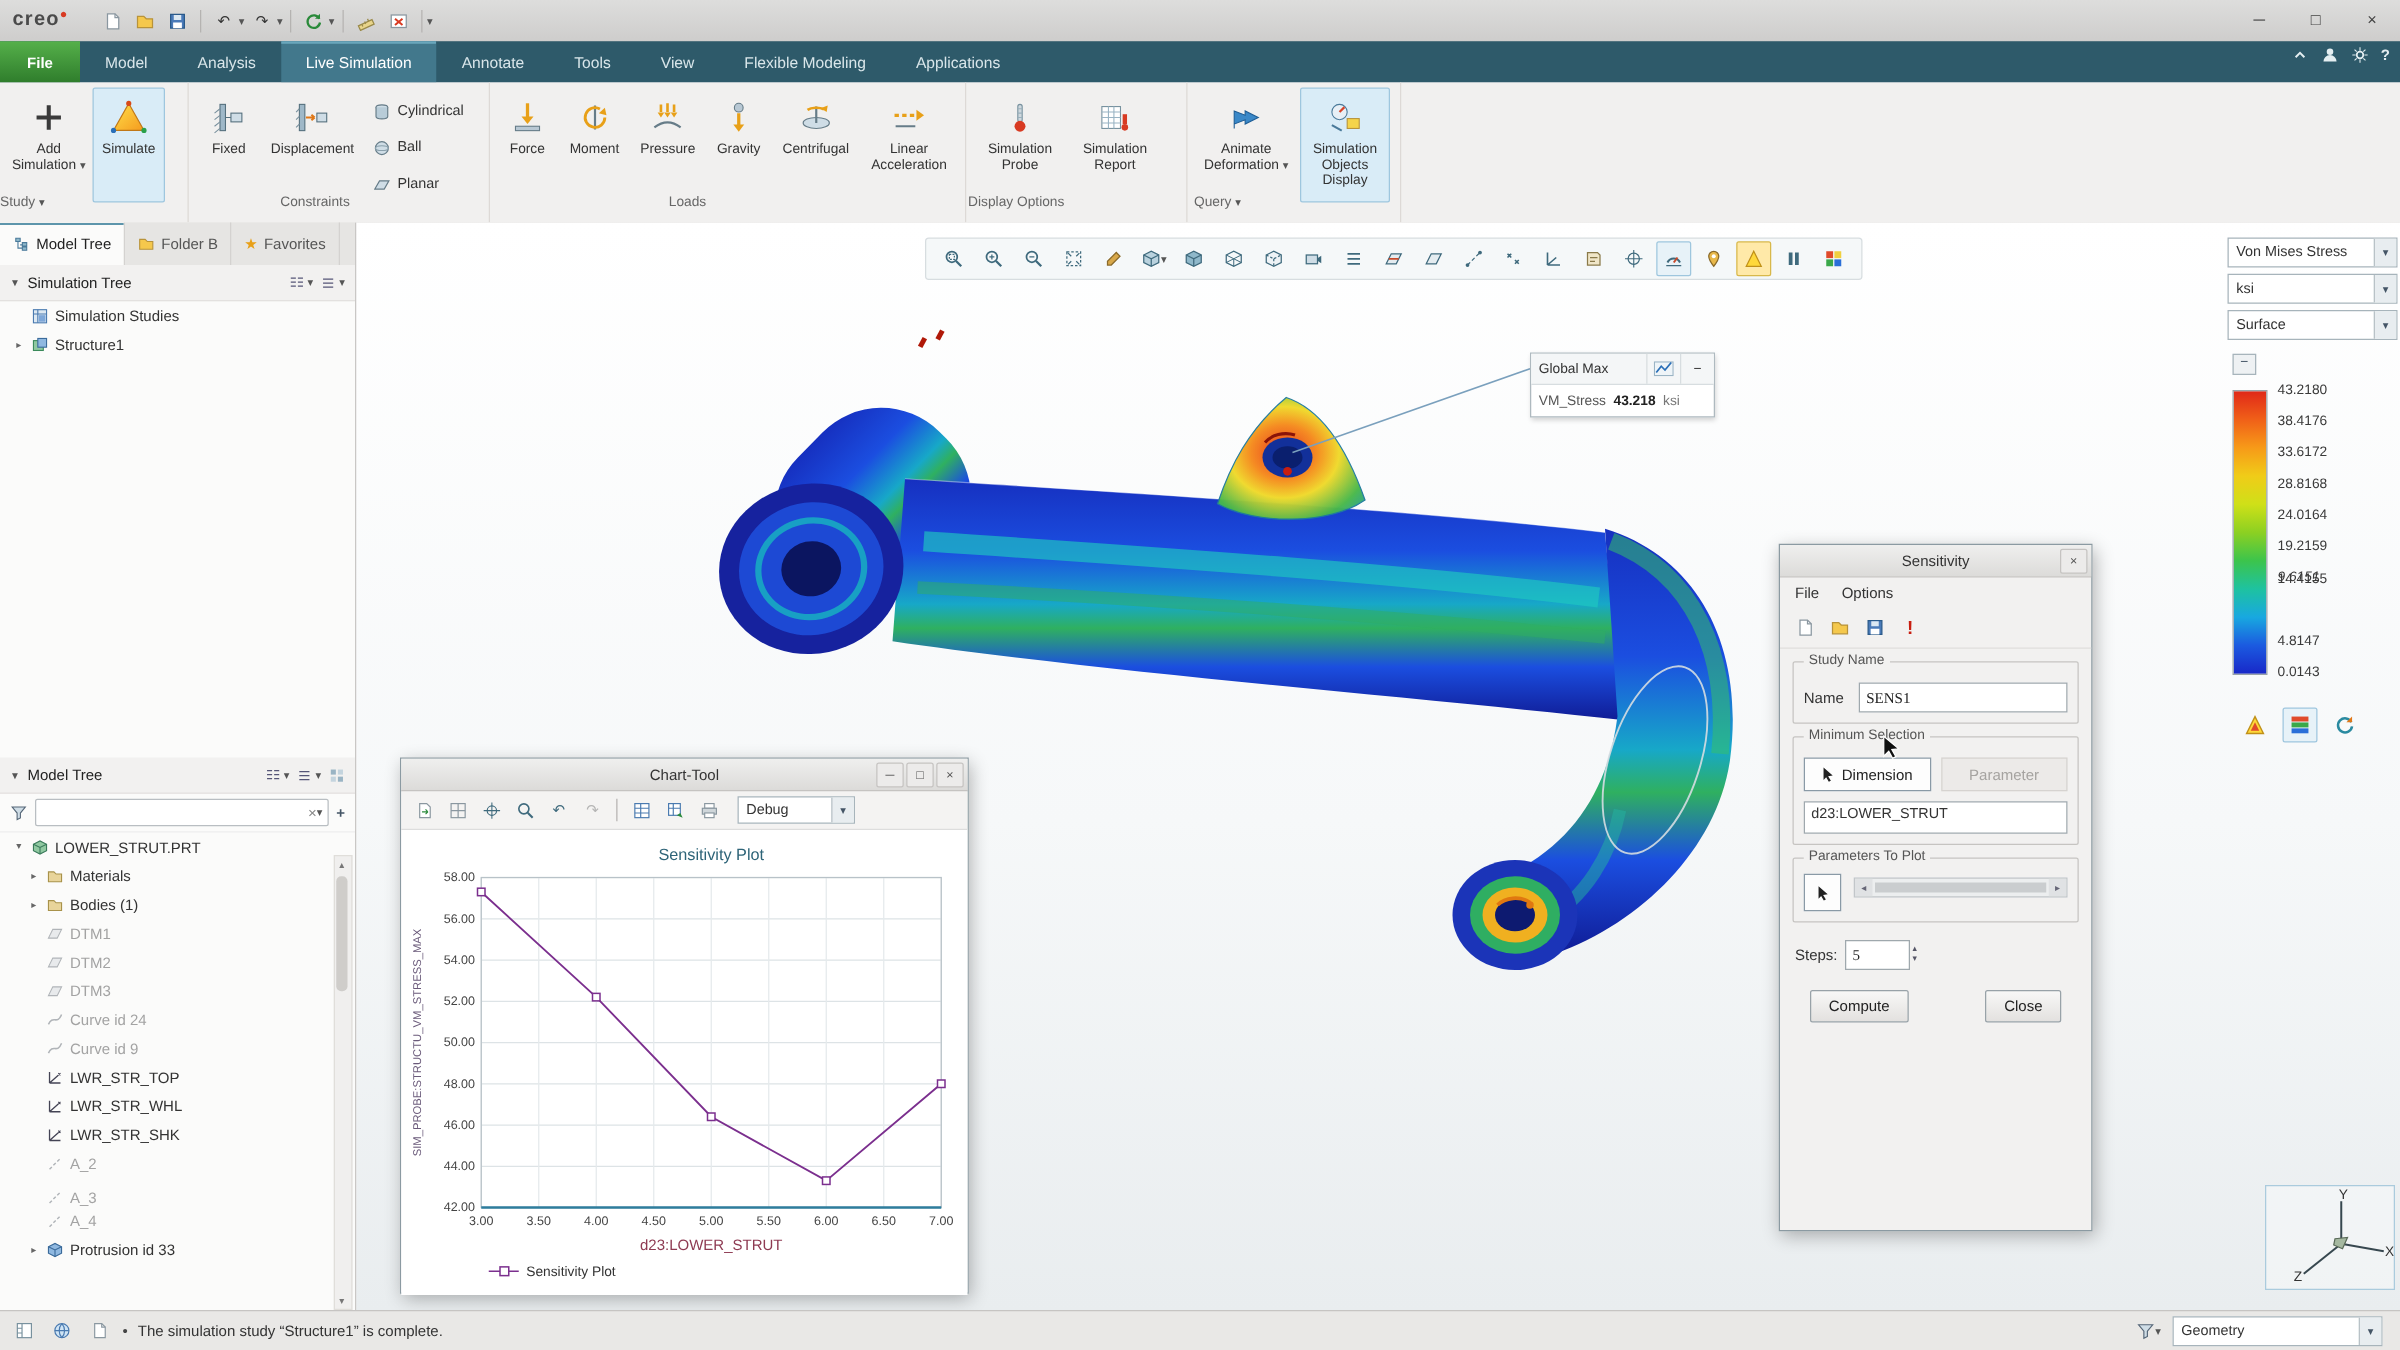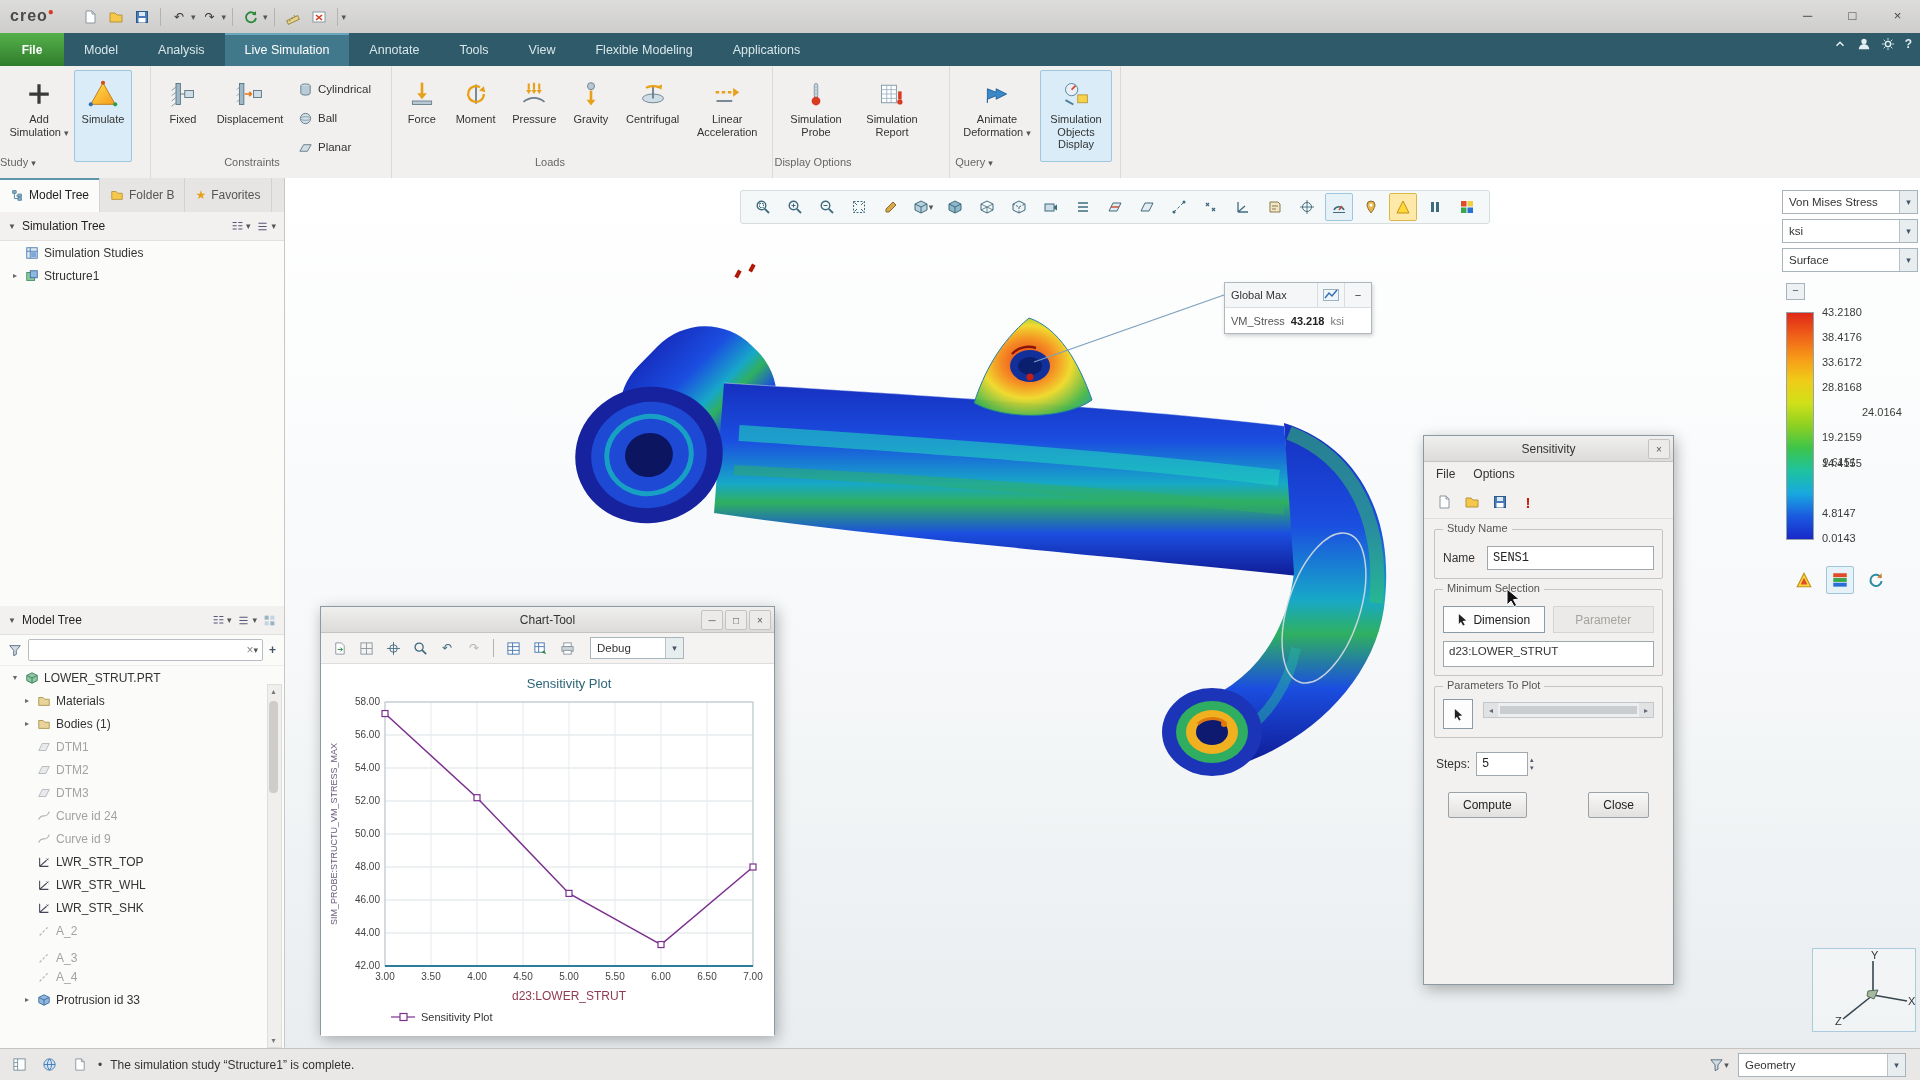--- a/index.html
+++ b/index.html
@@ -80,21 +80,21 @@
   .cbtni.disabled{color:#b5b5b5;}
   .debugcombo{height:20px;width:86px;margin-left:8px;}
   
   .menurow{height:24px;display:flex;align-items:center;gap:2px;padding:0 4px;}
   .mitem{padding:2px 8px;border-radius:2px;}
   .dtool{height:32px;display:flex;align-items:center;gap:4px;padding:0 8px;border-bottom:1px solid #e0dedc;}
   .grp{position:relative;border:1px solid #c6c4c1;border-radius:2px;margin:10px 10px 0;padding:12px 8px 8px;}
   .glabel{position:absolute;top:-8px;left:8px;background:#f2f1f0;padding:0 4px;font-size:11px;color:#555;}
   .frow{display:flex;align-items:center;gap:6px;margin-top:4px;}
   .flabel{width:54px;font-size:12px;color:#333;}
-  .tinput{flex:1;height:22px;border:1px solid #9fa8ad;background:#fff;padding:0 5px;font-family:Liberation Mono, monospace;font-size:12px;color:#222;}
+  .tinput{flex:1;height:22px;border:1px solid #9fa8ad;background:#fff;padding:0 5px;font-family:Liberation Serif, serif;font-size:12px;color:#222;}
   .togglebtn{flex:1;height:25px;display:flex;align-items:center;justify-content:center;gap:5px;font-size:12px;}
   .tsel{background:#fdfdfd;border:1px solid #8a9aa6;color:#222;}
   .tdis{background:#eceae8;border:1px solid #d6d3d0;color:#a5a3a0;}
   .listbox{border:1px solid #9fa8ad;background:#fff;font-size:11.5px;padding:3px 5px;color:#333;}
   .btn{height:24px;padding:0 14px;background:linear-gradient(#f8f8f7,#e3e1df);border:1px solid #98a2a8;border-radius:2px;font-size:12px;color:#222;display:flex;align-items:center;justify-content:center;}
   .hscroll{height:14px;display:flex;align-items:center;border:1px solid #c2c6c9;background:#eceeef;margin-top:3px;}
   .hsb{width:14px;height:100%;display:flex;align-items:center;justify-content:center;font-size:8px;color:#667;background:#e0e2e4;}
   .hsthumb{flex:1;margin:2px;background:#cacdcf;height:8px;}
   
   .statusbar{left:0;top:1048px;width:1920px;height:32px;background:#e9e8e6;border-top:1px solid #c6c4c2;display:flex;align-items:center;padding:0 8px;gap:8px;box-sizing:border-box;}
@@ -635,21 +635,21 @@
     <span>Surface</span>
       <span class="sp"></span>
       <span class="cbtn">▾</span>
   </div>
   <div class="abs" style="left:1786px;top:283px;width:17px;height:15px;border:1px solid #a7b4bb;background:#eef1f3;text-align:center;line-height:13px;font-size:11px;color:#456;">−</div>
   <div class="abs" id="fringe-gradient" style="left: 1786px; top: 312px; width: 26px; height: 226px; border: 1px solid rgb(152, 162, 168); background: linear-gradient(rgb(224, 40, 24), rgb(240, 96, 24), rgb(247, 154, 24), rgb(240, 204, 24), rgb(207, 224, 24), rgb(140, 208, 34), rgb(60, 196, 76), rgb(30, 194, 160), rgb(24, 168, 224), rgb(27, 90, 224), rgb(24, 40, 200));"></div>
   <div class="lval" style="top:306px;">43.2180</div>
   <div class="lval" style="top:331px;">38.4176</div>
   <div class="lval" style="top:356px;">33.6172</div>
   <div class="lval" style="top:381px;">28.8168</div>
-  <div class="lval" style="top:406px;margin-left:40px;">24.0164</div>
+  <div class="lval" style="top:406px;">24.0164</div>
   <div class="lval" style="top:431px;">19.2159</div>
   <div class="lval" style="top:457px;">14.4155</div>
   <div class="lval" style="top:456px;font-style:italic;">9.6151</div>
   <div class="lval" style="top:507px;">4.8147</div>
   <div class="lval" style="top:532px;">0.0143</div>
   <div class="abs" style="left:1790px;top:566px;display:flex;gap:8px;">
     <span class="ticon">
         <svg width="18" height="18" viewBox="0 0 16 16">
           <path d="M8 2l6 12H2z" fill="#ffd83a" stroke="#c09018"></path>
           <path d="M8 6l3 6H5z" fill="#e04a2a"></path>

